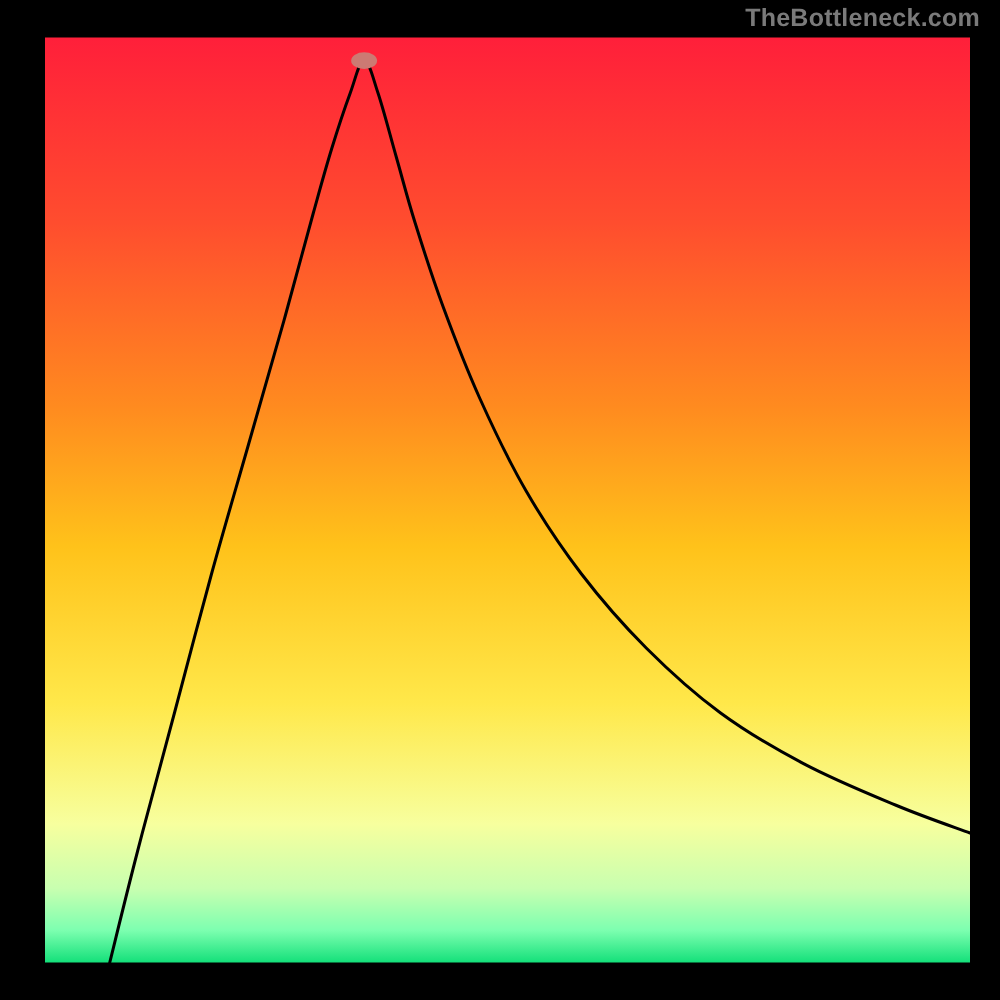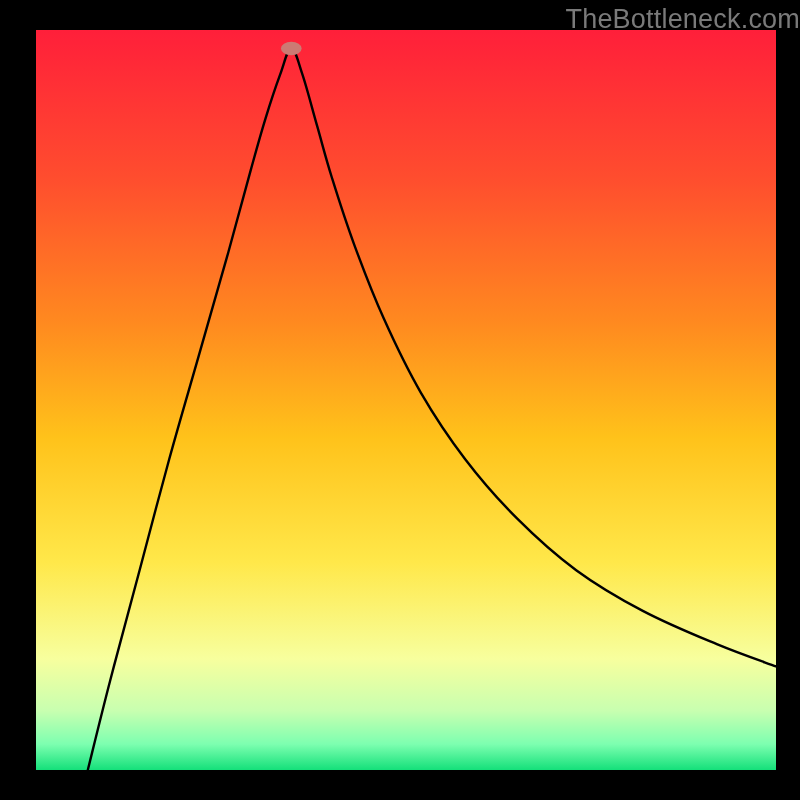--- a/index.html
+++ b/index.html
@@ -13,24 +13,24 @@
   }
   .stage {
     position: relative;
     width: 800px;
     height: 800px;
     background: #000;
   }
   .watermark {
     position: absolute;
     top: 4px;
-    right: 0;
+    right: 16px;
     color: #7a7a7a;
-    font-size: 27px;
-    font-weight: 400;
+    font-size: 20px;
+    font-weight: 700;
     letter-spacing: 0.2px;
     user-select: none;
   }
   svg {
     display: block;
   }
 </style>
 </head>
 <body>
 

